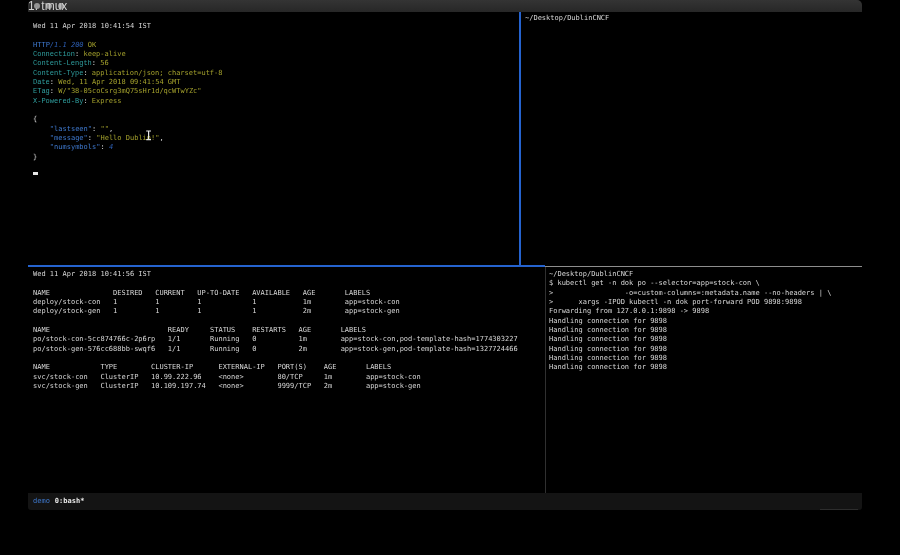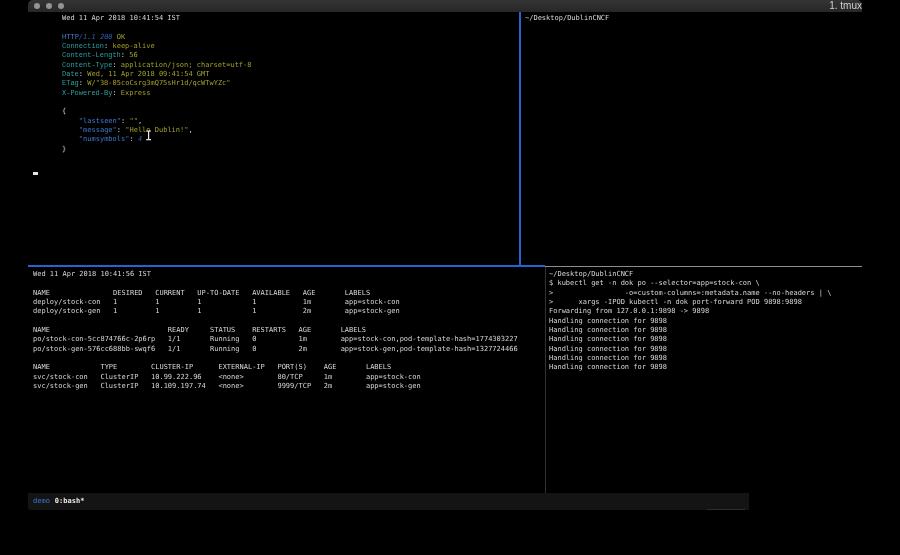--- a/index.html
+++ b/index.html
@@ -5,40 +5,40 @@
   html,body{margin:0;padding:0;background:#000;}
   body{width:900px;height:555px;position:relative;overflow:hidden;
        font-family:"DejaVu Sans Mono",monospace;}
   .window{position:absolute;left:28px;top:0;width:834px;height:510px;
           background:#000;border-radius:5px 5px 3px 3px;overflow:hidden;}
   .titlebar{position:absolute;left:0;top:0;width:100%;height:12px;
             background:linear-gradient(#343434,#272727);}
   .lights{position:absolute;left:6px;top:3px;display:flex;gap:6px;}
   .light{width:6px;height:6px;border-radius:50%;background:#949494;}
   .win-title{position:absolute;left:0;top:0;width:100%;height:12px;
-             text-align:right;font-family:"Liberation Sans",sans-serif;
-             font-size:10px;line-height:12px;color:#d0d0d0;}
+             text-align:left;font-family:"Liberation Sans",sans-serif;
+             font-size:12px;line-height:12px;color:#d0d0d0;}
   .term{position:absolute;left:0;top:12px;width:834px;height:498px;background:#000;}
   .pane{position:absolute;overflow:hidden;white-space:pre;
         font-size:7px;line-height:9.35px;color:#d8d8d8;}
   .tline{min-height:9.35px;}
   .c-w{color:#d8d8d8;}
   .c-b{color:#3f7ad0;}
   .c-db{color:#2d5fb5;font-style:italic;}
   .c-cy{color:#2f9f9f;font-family:Liberation Mono, monospace;}
   .c-ol{color:#a3a02c;text-align:center;}
-  .pane-tl{left:0;top:0;width:491px;height:253px;padding:2px 0 0 5px;box-sizing:border-box;margin-left:29px;}
+  .pane-tl{left:0;top:8px;width:491px;height:253px;padding:2px 0 0 5px;box-sizing:border-box;}
   .pane-tr{left:493px;top:0;width:341px;height:253px;padding:2px 0 0 4px;box-sizing:border-box;}
   .pane-bl{left:0;top:255px;width:517px;height:172px;padding:3px 0 0 5px;box-sizing:border-box;}
   .pane-br{left:518px;top:255px;width:316px;height:226px;padding:3px 0 0 3px;box-sizing:border-box;}
   .div-v-blue{position:absolute;left:491px;top:0;width:2px;height:254px;background:#2563cf;}
   .div-h-blue{position:absolute;left:0;top:253px;width:517px;height:2px;background:#2563cf;}
   .div-h-gray{position:absolute;left:517px;top:254px;width:317px;height:1px;background:#8d8d8d;}
   .div-v-gray{position:absolute;left:517px;top:255px;width:1px;height:226px;background:#303030;}
-  .statusbar{position:absolute;left:0;top:481px;width:721px;height:17px;background:#141414;
+  .statusbar{position:absolute;left:0;top:481px;width:834px;height:17px;background:#141414;
              font-size:7px;line-height:17px;}
   .sb-left{position:absolute;left:5px;top:0;}
   .sb-right{position:absolute;right:4px;top:0;display:flex;align-items:flex-end;gap:15px;margin-top:16px;}
   .sb-session{color:#3f7ad0;margin-right:5px;}
   .sb-wintab{color:#eaeaea;font-weight:bold;}
   .kube-dot{width:6px;height:6px;border-radius:50%;background:#2e6ad1;display:inline-block;}
   .sb-ctx{color:#3f7ad0;}
   .sb-ns{color:#dddddd;background:#2d2d2d;padding:19px 2px;}
   .cursor-dash{position:absolute;left:5px;top:160px;width:4.5px;height:2.5px;background:#e6e6e6;}
   .mouse-ibeam{position:absolute;left:117px;top:114px;}

